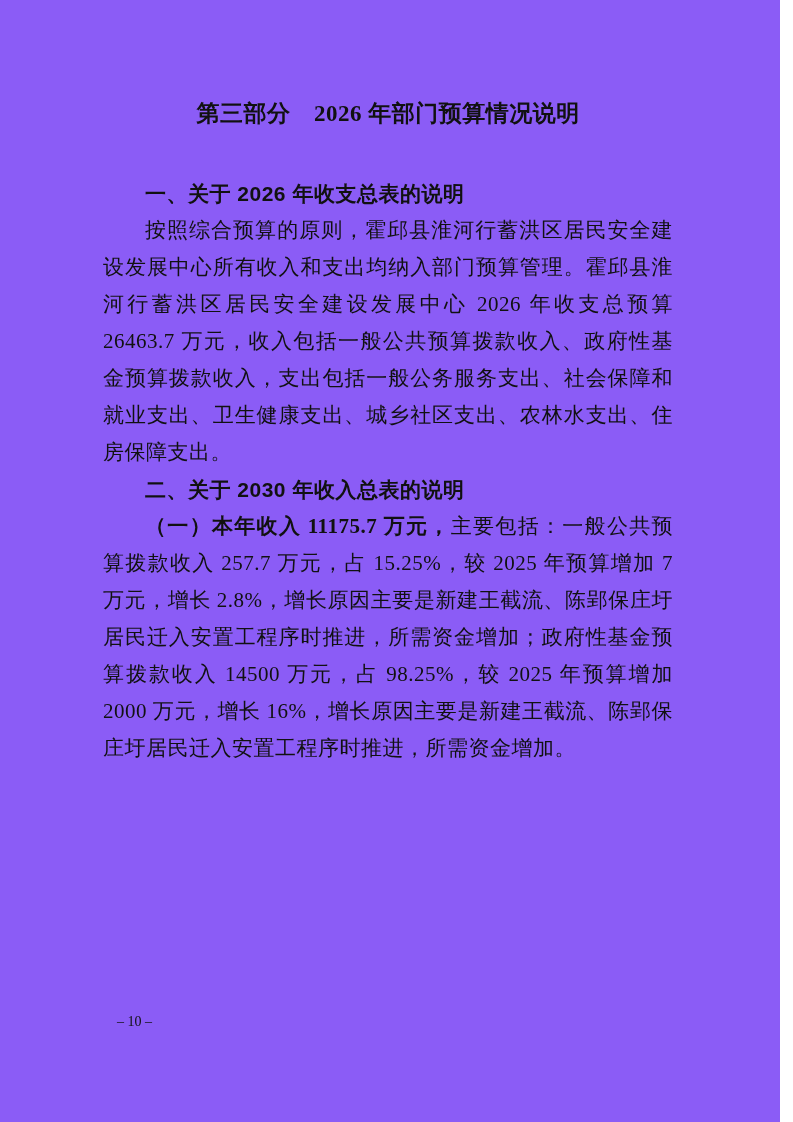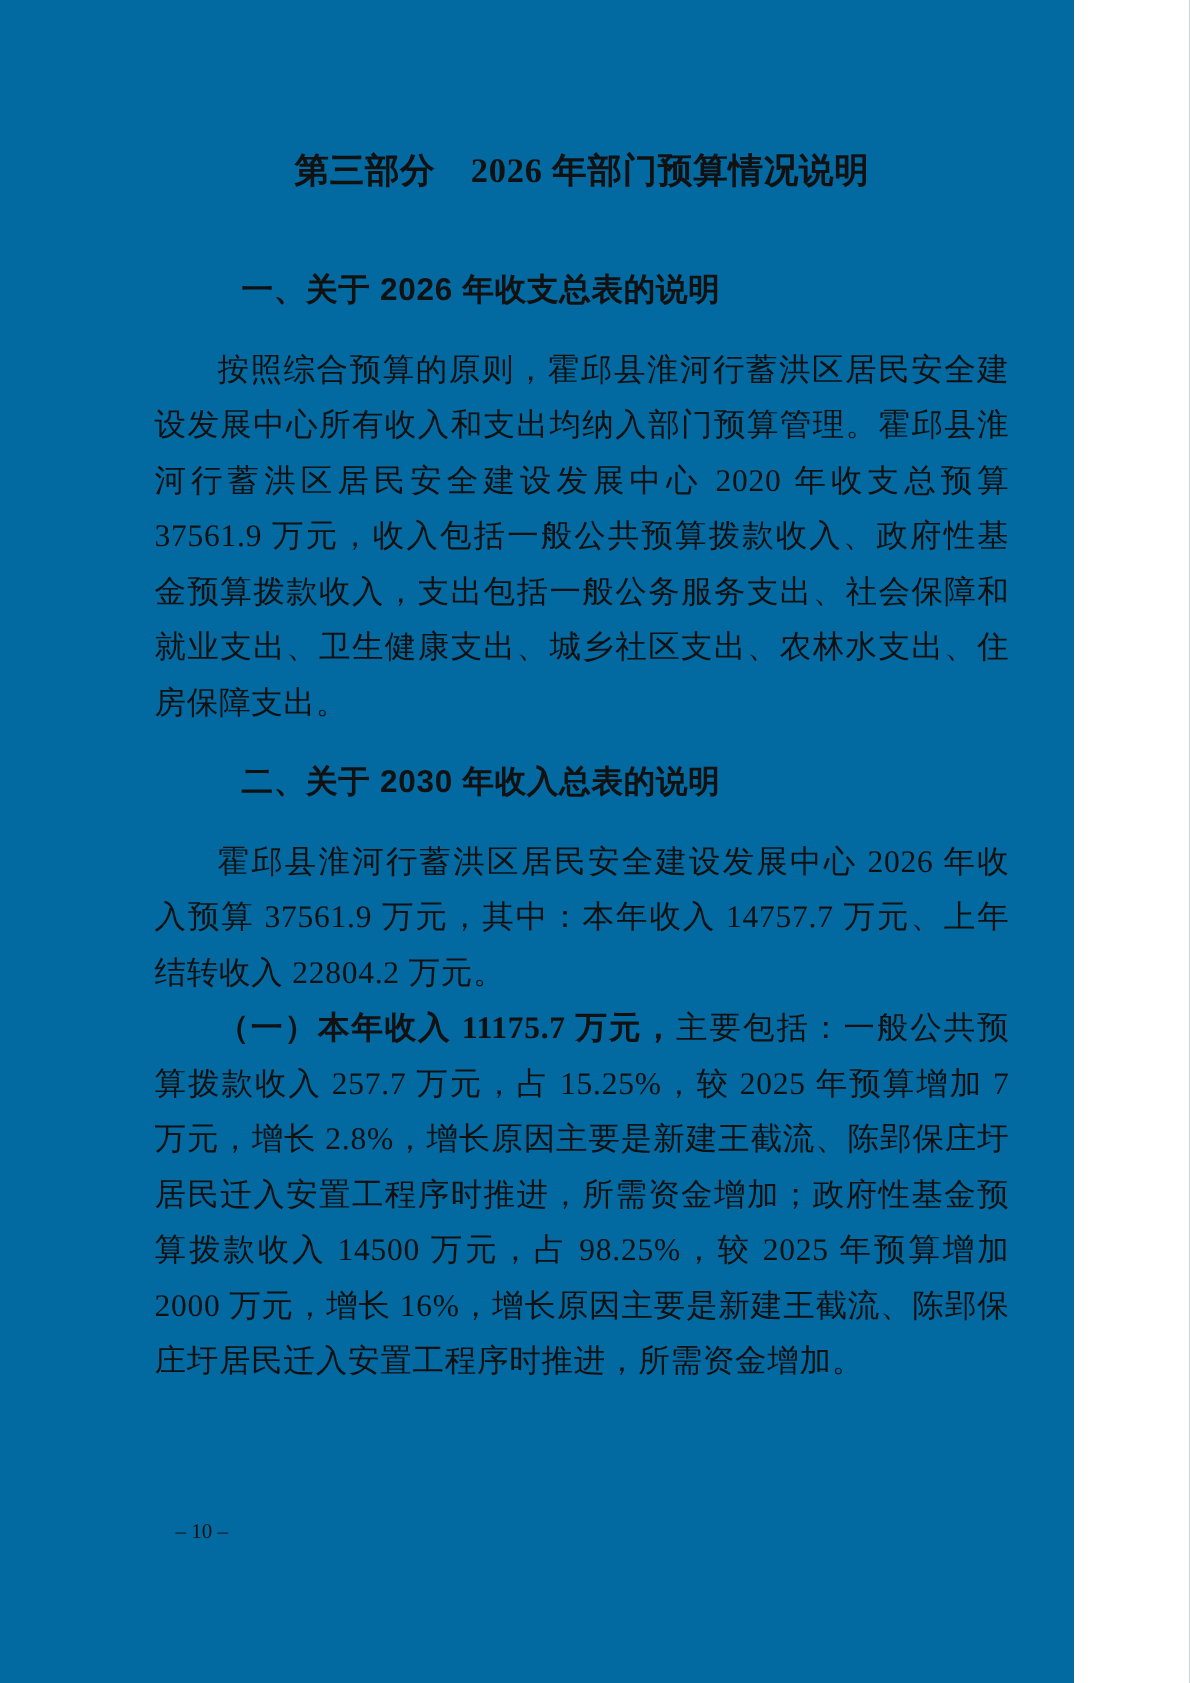--- a/index.html
+++ b/index.html
@@ -2,27 +2,26 @@
 <html><head>
 <meta charset="utf-8">
 <style>
   html, body {
     margin: 0;
     padding: 0;
     background: #ffffff;
   }
   .page {
     position: relative;
-    width: 668px;
+    width: 780px;
     height: 1122px;
-    background: #0369a1;
+    background: #8b5cf6;
     color: #111111;
     font-family: "Liberation Serif", serif;
     overflow: hidden;
-    padding-left: 48px;
   }
   .content {
     position: absolute;
     left: 103px;
     top: 95px;
     width: 570px;
   }
   .doc-title {
     font-family: "Liberation Serif", serif;
     font-weight: 700;
@@ -31,21 +30,21 @@
     letter-spacing: 0.5px;
     text-align: center;
     margin: 0 0 43px 0;
     white-space: nowrap;
   }
   .section-heading {
     font-family: "Liberation Sans", sans-serif;
     font-weight: 700;
     font-size: 21px;
     line-height: 37px;
-    margin: 16px;
+    margin: 0;
     text-indent: 2em;
     letter-spacing: 0.5px;
   }
   .body-para {
     font-family: "Liberation Serif", serif;
     font-size: 21px;
     line-height: 37px;
     margin: 0;
     text-indent: 2em;
     text-align: justify;
@@ -67,25 +66,24 @@
 </head>
 <body>
 
 <div class="page">
   <div class="content">
 
     <h1 class="doc-title">第三部分　2026 年部门预算情况说明</h1>
 
     <h2 class="section-heading">一、关于 2026 年收支总表的说明</h2>
 
-    <p class="body-para">按照综合预算的原则，霍邱县淮河行蓄洪区居民安全建设发展中心所有收入和支出均纳入部门预算管理。霍邱县淮河行蓄洪区居民安全建设发展中心 2020 年收支总预算 37561.9 万元，收入包括一般公共预算拨款收入、政府性基金预算拨款收入，支出包括一般公务服务支出、社会保障和就业支出、卫生健康支出、城乡社区支出、农林水支出、住房保障支出。</p>
+    <p class="body-para">按照综合预算的原则，霍邱县淮河行蓄洪区居民安全建设发展中心所有收入和支出均纳入部门预算管理。霍邱县淮河行蓄洪区居民安全建设发展中心 2026 年收支总预算 26463.7 万元，收入包括一般公共预算拨款收入、政府性基金预算拨款收入，支出包括一般公务服务支出、社会保障和就业支出、卫生健康支出、城乡社区支出、农林水支出、住房保障支出。</p>
 
     <h2 class="section-heading">二、关于 2030 年收入总表的说明</h2>
 
-    <p class="body-para">霍邱县淮河行蓄洪区居民安全建设发展中心 2026 年收入预算 37561.9 万元，其中：本年收入 14757.7 万元、上年结转收入 22804.2 万元。</p>
 
     <p class="body-para"><b class="lead">（一）本年收入 11175.7 万元，</b><span>主要包括：一般公共预算拨款收入 257.7 万元，占 15.25%，较 2025 年预算增加 7 万元，增长 2.8%，增长原因主要是新建王截流、陈郢保庄圩居民迁入安置工程序时推进，所需资金增加；政府性基金预算拨款收入 14500 万元，占 98.25%，较 2025 年预算增加 2000 万元，增长 16%，增长原因主要是新建王截流、陈郢保庄圩居民迁入安置工程序时推进，所需资金增加。</span></p>
 
 
   </div>
 
   <div class="page-footer">– 10 –</div>
 </div>
 
 </body></html>

